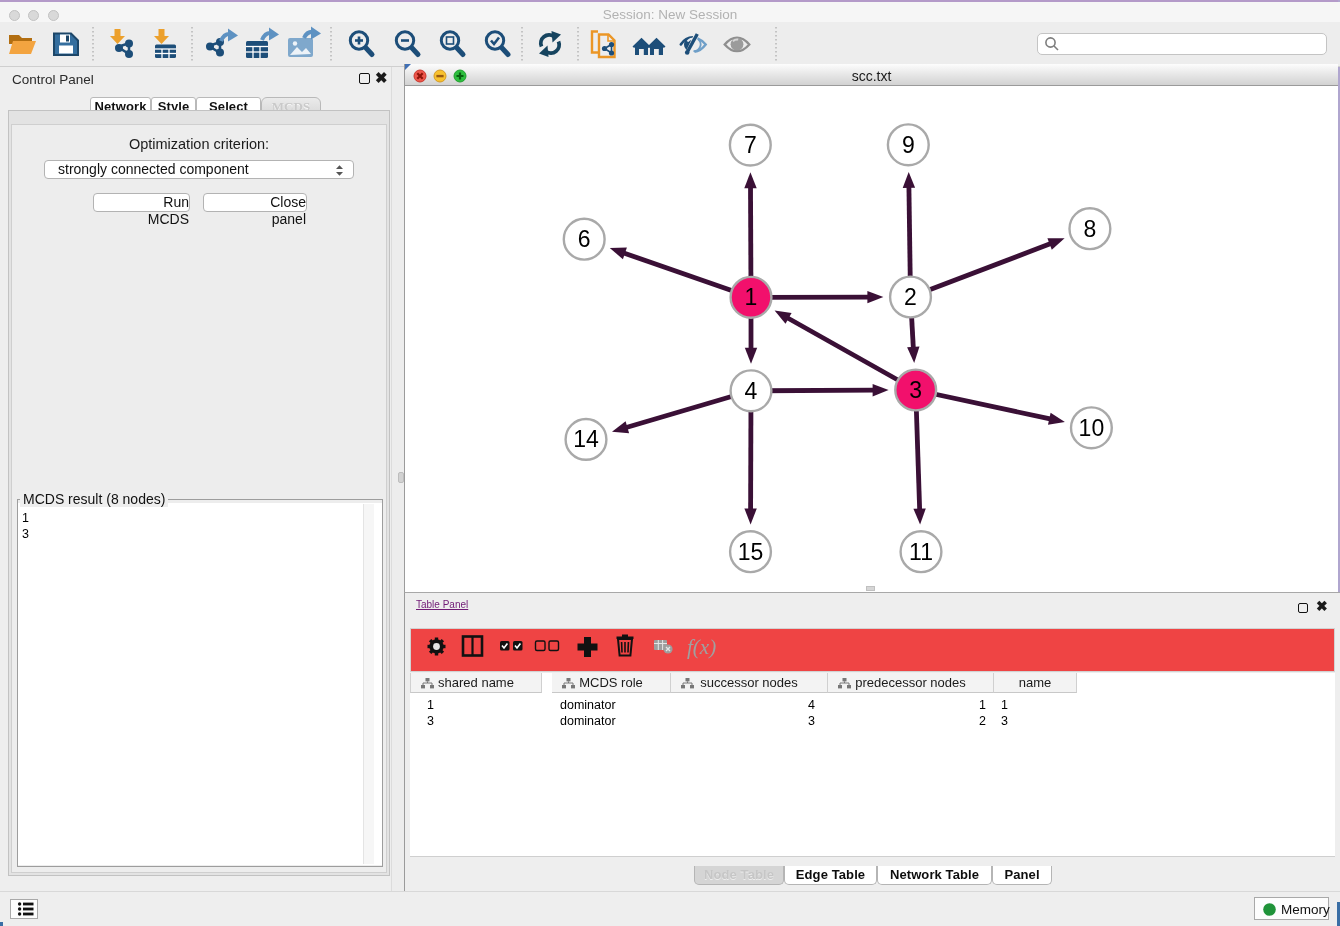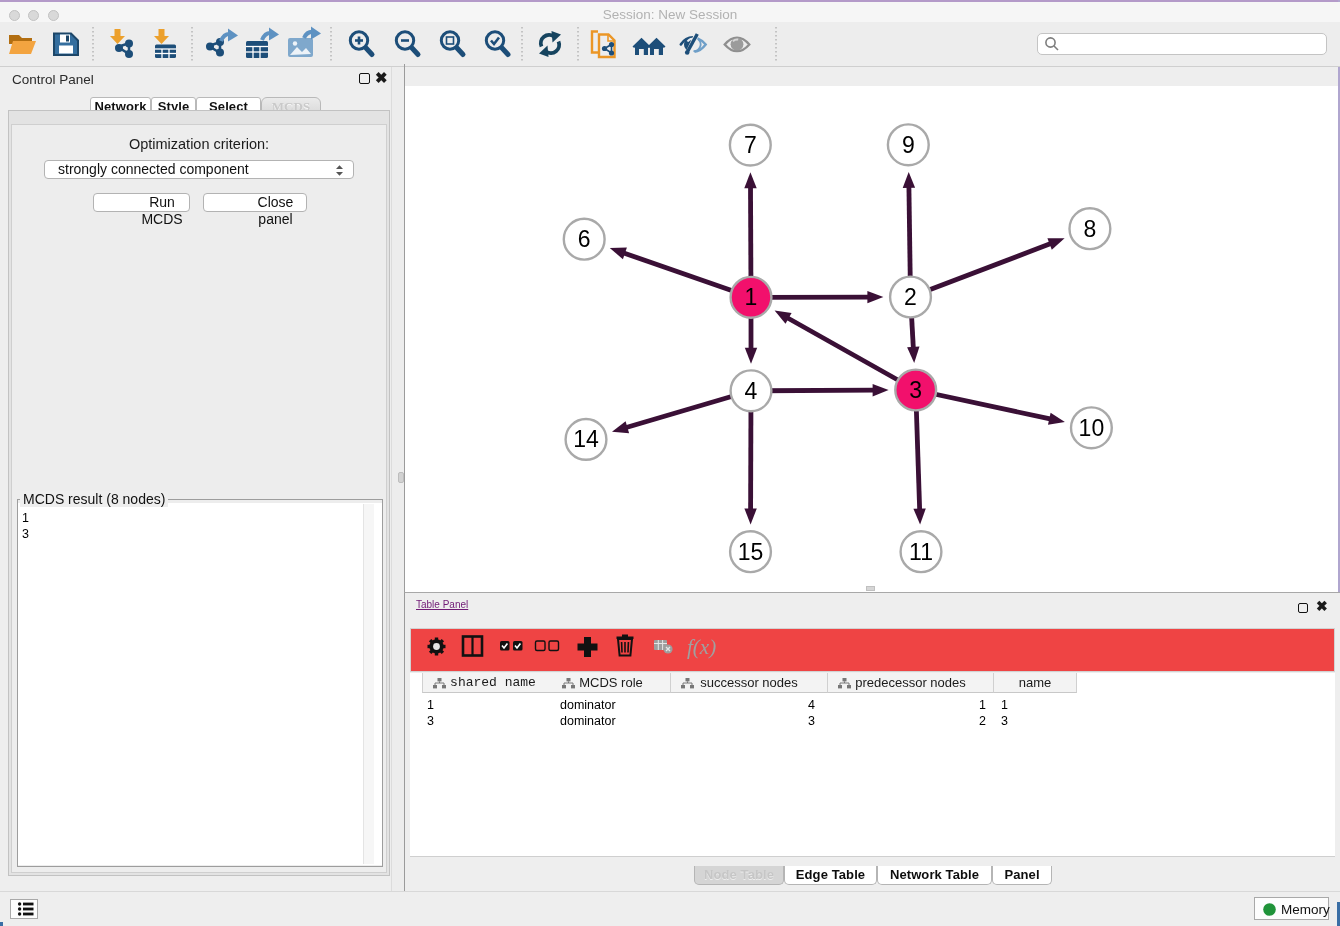--- a/index.html
+++ b/index.html
@@ -17,21 +17,21 @@
 
 #cp-title { left:12px; top:72px; font-size:13.5px; color:#2b2b2b; }
 .wbtn { font-size:13px; color:#1a1a1a; }
 #cp-tabs { left:0; top:97px; }
 .tab { position:absolute; top:0; height:18.5px; background:#ffffff; border:1px solid #b9b9b9; font-size:13px; font-weight:bold; letter-spacing:0.1px; color:#111; text-align:center; line-height:17.5px; border-radius:3px 3px 0 0; }
 #tab-mcds { background:linear-gradient(#ebebeb,#d8d8d8); color:#c9c9c9; text-shadow:0 1px 0 #fafafa; border-radius:6px 6px 0 0;font-family:Liberation Serif, serif; }
 #cp-outer { left:8px; top:110px; width:382px; height:766px; background:#e3e3e3; border:1px solid #c2c2c2; }
 #cp-inner { left:11px; top:124px; width:376px; height:749px; background:#ededed; border:1px solid #cfcfcf; }
 #optlabel { left:0; top:136px; width:398px; text-align:center; font-size:14.5px; color:#1c1c1c; }
 #dropdown { left:44px; top:160px; width:310px; height:19px; background:#ffffff; border:1px solid #b3b3b3; border-radius:4px; font-size:14px; color:#111; line-height:17px; padding-left:13px; }
-.btn { position:absolute; background:#ffffff; border:1px solid #b3b3b3; border-radius:4px; font-size:14px; color:#111; text-align:center;padding-left:41px; }
+.btn { position:absolute; background:#ffffff; border:1px solid #b3b3b3; border-radius:4px; font-size:14px; color:#111; text-align:right;padding-left:41px; }
 #groupbox { left:17px; top:499px; width:366px; height:368px; border:1px solid #9d9d9d; }
 #gb-label { left:20px; top:491px; font-size:14px; color:#111; background:#eeeeee; padding:0 3px; }
 #gb-white { left:18px; top:503px; width:364px; height:362px; background:#ffffff; }
 #gb-scroll { left:363px; top:504px; width:11px; height:360px; background:#f6f6f6; border-left:1px solid #e4e4e4; }
 #gb-text { left:22px; top:510px; font-size:12.5px; color:#000; line-height:16px; }
 
 #vdiv { left:391px; top:67px; width:14px; height:827px; background:#ededed; border-left:1px solid #dcdcdc; }
 #vgrip { left:398px; top:472px; width:6px; height:11px; background:#d2d2d2; border:1px solid #bdbdbd; border-radius:2px; }
 
 #netwin { left:404px; top:64px; width:934px; height:528px; border-left:1px solid #9b9b9b; }
@@ -226,20 +226,34 @@
 <div class="btn" style="left:93px; top:193px; width:97px; height:19px; line-height:17px;">Run MCDS</div>
 <div class="btn" style="left:203px; top:193px; width:104px; height:19px; line-height:17px;">Close panel</div>
 <div class="abs" id="groupbox"></div>
 <div class="abs" id="gb-white"></div>
 <div class="abs" id="gb-scroll"></div>
 <div class="abs" id="gb-label">MCDS result (8 nodes)</div>
 <div class="abs" id="gb-text">1<br>3</div>
 <div class="abs" id="vdiv"></div>
 <div class="abs" id="vgrip"></div>
 <div class="abs" id="netwin">
+  <div class="abs" id="nettitle">
+    <svg class="abs" style="left:8px; top:4.5px;" width="58" height="14" viewBox="0 0 58 14">
+      <circle cx="7" cy="7" r="6" fill="#ed564b" stroke="#c8372d" stroke-width="1"></circle>
+      <path d="M4.3,4.3 L9.7,9.7 M9.7,4.3 L4.3,9.7" stroke="#8e1309" stroke-width="2.2"></path>
+      <circle cx="27" cy="7" r="6" fill="#f8c12f" stroke="#d49b23" stroke-width="1"></circle>
+      <rect x="23.4" y="5.9" width="7.2" height="2.4" fill="#985a12"></rect>
+      <circle cx="47" cy="7" r="6" fill="#2dbe3e" stroke="#1f9e2e" stroke-width="1"></circle>
+      <path d="M47,3.5 V10.5 M43.5,7 H50.5" stroke="#06600f" stroke-width="2.2"></path>
+    </svg>
+    <div class="abs" id="nettext">scc.txt</div>
+    <svg class="abs" style="left:0; top:0;" width="6" height="6" viewBox="0 0 6 6">
+        <path d="M0,0 H6 L0,6 z" fill="#3f6fb5"></path>
+      </svg>
+  </div>
   <div class="abs" id="canvas">
     <svg id="graph" width="933" height="505" viewBox="0 0 933 505">
 <line x1="346.0" y1="211.3" x2="345.5" y2="100.2"></line>
 <polygon points="345.4,86.2 351.7,102.2 339.3,102.2"></polygon>
 <line x1="346.0" y1="211.3" x2="218.0" y2="166.7"></line>
 <polygon points="204.8,162.1 221.9,161.5 217.9,173.2"></polygon>
 <line x1="346.0" y1="211.3" x2="464.4" y2="211.1"></line>
 <polygon points="478.4,211.1 462.4,217.3 462.4,204.9"></polygon>
 <line x1="346.0" y1="211.3" x2="346.0" y2="263.7"></line>
 <polygon points="346.0,277.7 339.8,261.7 352.2,261.7"></polygon>
@@ -344,21 +358,21 @@
             <line x1="247.3" y1="11" x2="247.3" y2="21"></line>
             <line x1="251.6" y1="11" x2="251.6" y2="21"></line>
           </g>
 <circle cx="257" cy="20" r="4.6"></circle>
           <path d="M255,18 l4,4 m0,-4 l-4,4" stroke="#e6e6e6" stroke-width="1.3"></path>
 <text x="276" y="25" font-family="Liberation Serif, serif" font-style="italic" font-size="21" fill="#a0a0a0">f(x)</text>
 </g>
 </svg>
   </div>
   <div class="abs" id="tbl-head">
-    <div class="hcell" style="left:12px; width:142px;font-family:Liberation Mono, monospace;"><svg class="hicon" width="13" height="11" viewBox="0 0 13 11">
+    <div class="hcell" style="left:0; width:132px;"><svg class="hicon" width="13" height="11" viewBox="0 0 13 11">
           <g fill="#777">
             <rect x="4.5" y="0" width="4" height="3.4"></rect>
             <rect x="0" y="7" width="4" height="3.4"></rect>
             <rect x="9" y="7" width="4" height="3.4"></rect>
           </g>
           <path d="M2,7 V5 H11 V7 M6.5,3.4 V5" stroke="#777" fill="none"></path>
         </svg>shared name</div>
     <div class="hcell" style="left:142px; width:119px;"><svg class="hicon" width="13" height="11" viewBox="0 0 13 11">
           <g fill="#777">
             <rect x="4.5" y="0" width="4" height="3.4"></rect>

